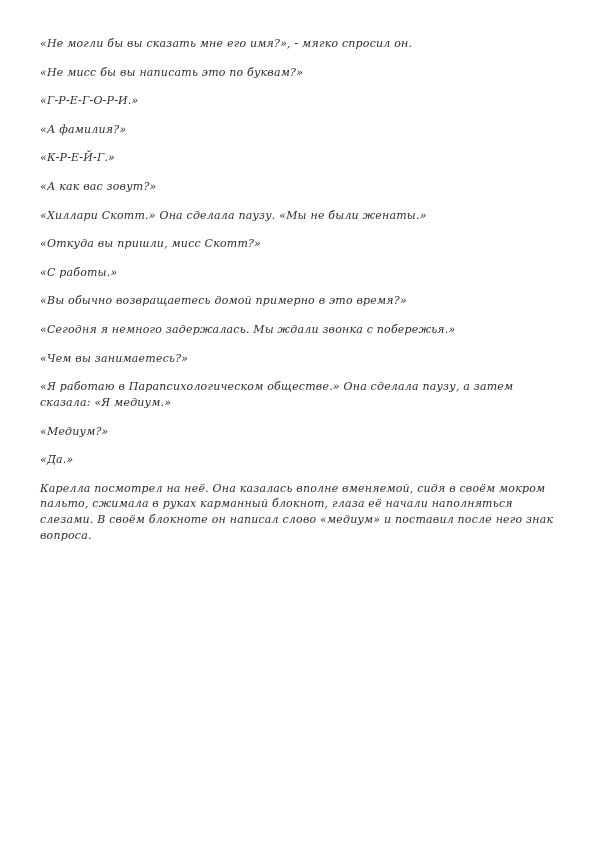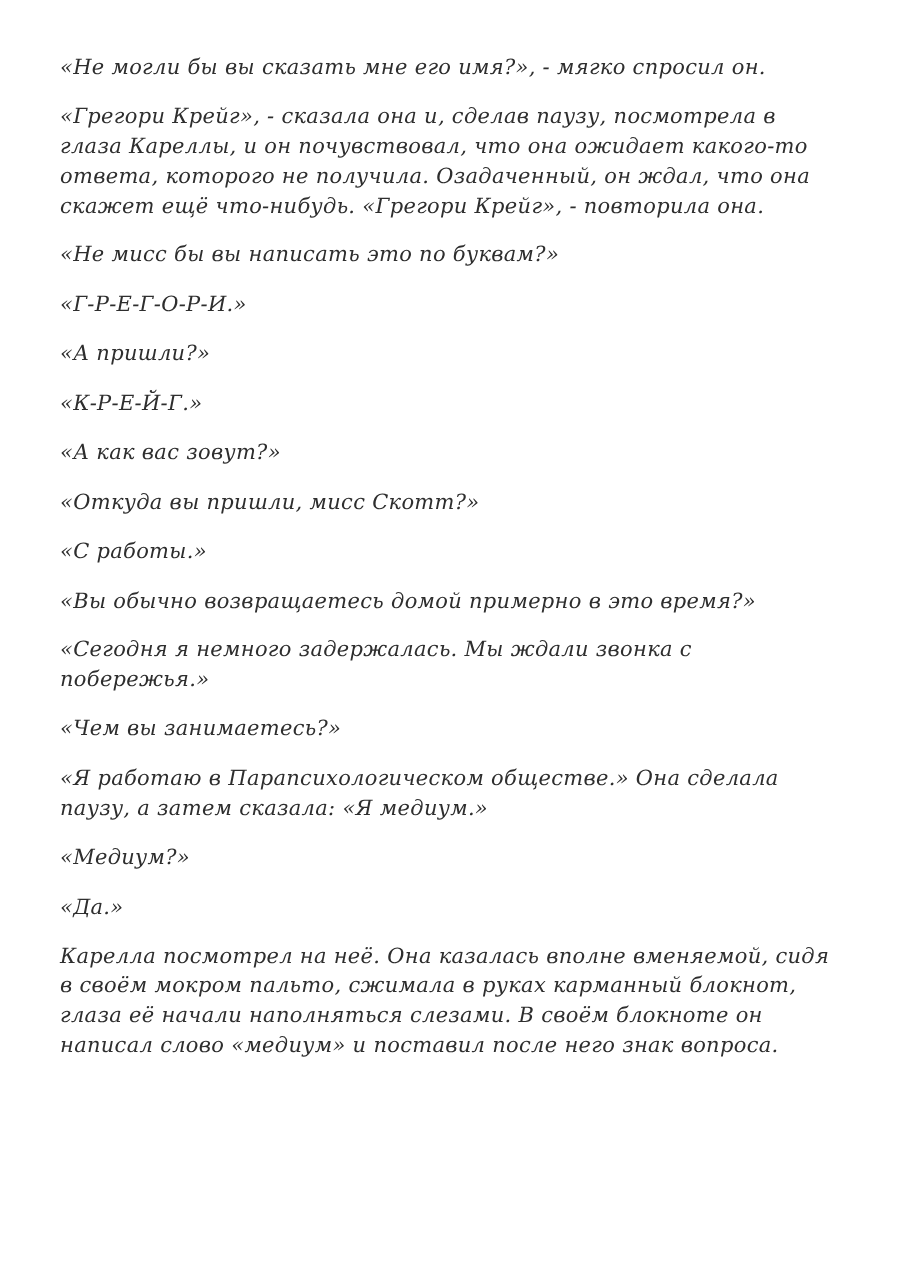--- a/index.html
+++ b/index.html
@@ -10,41 +10,41 @@
   .page {
     position: relative;
     width: 600px;
     height: 852px;
     background: #ffffff;
     box-sizing: border-box;
     padding: 36px 40px 30px 40px;
     overflow: hidden;
     font-family: "DejaVu Serif", "Liberation Serif", serif;
     font-style: italic;
-    font-size: 14px;
+    font-size: 11px;
     line-height: 1.42;
     color: #2e2e2e;
     letter-spacing: 0.2px;
   }
   .page p {
     margin: 0 0 13px 0;
     text-align: left;
   }
 </style>
 </head>
 <body>
 
 <div class="page">
   <p>«Не могли бы вы сказать мне его имя?», - мягко спросил он.</p>
-  <p>«Грегори Крейг», - сказала она и, сделав паузу, посмотрела в глаза Кареллы, и он почувствовал, что она ожидает какого-то ответа, которого не получила. Озадаченный, он ждал, что она скажет ещё что-нибудь. «Грегори Крейг», - повторила она.</p>
   <p>«Не мисс бы вы написать это по буквам?»</p>
   <p>«Г-Р-Е-Г-О-Р-И.»</p>
-  <p>«А пришли?»</p>
+  <p>«А фамилия?»</p>
   <p>«К-Р-Е-Й-Г.»</p>
   <p>«А как вас зовут?»</p>
+  <p>«Хиллари Скотт.» Она сделала паузу. «Мы не были женаты.»</p>
   <p>«Откуда вы пришли, мисс Скотт?»</p>
   <p>«С работы.»</p>
   <p>«Вы обычно возвращаетесь домой примерно в это время?»</p>
   <p>«Сегодня я немного задержалась. Мы ждали звонка с побережья.»</p>
   <p>«Чем вы занимаетесь?»</p>
   <p>«Я работаю в Парапсихологическом обществе.» Она сделала паузу, а затем сказала: «Я медиум.»</p>
   <p>«Медиум?»</p>
   <p>«Да.»</p>
   <p>Карелла посмотрел на неё. Она казалась вполне вменяемой, сидя в своём мокром пальто, сжимала в руках карманный блокнот, глаза её начали наполняться слезами. В своём блокноте он написал слово «медиум» и поставил после него знак вопроса.</p>
 </div>

